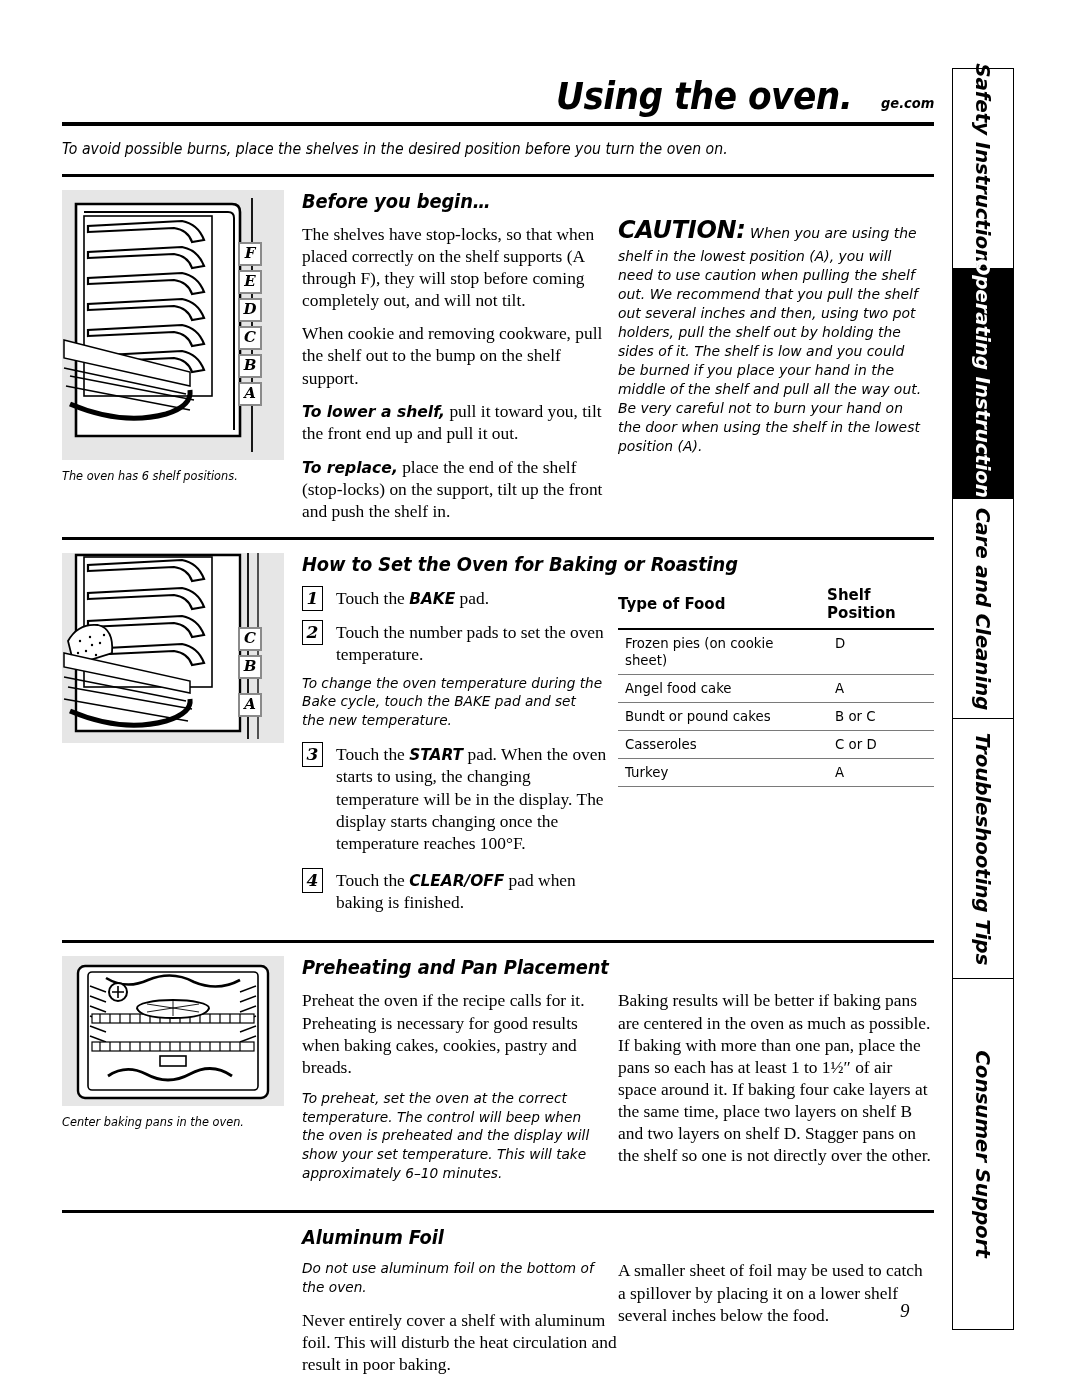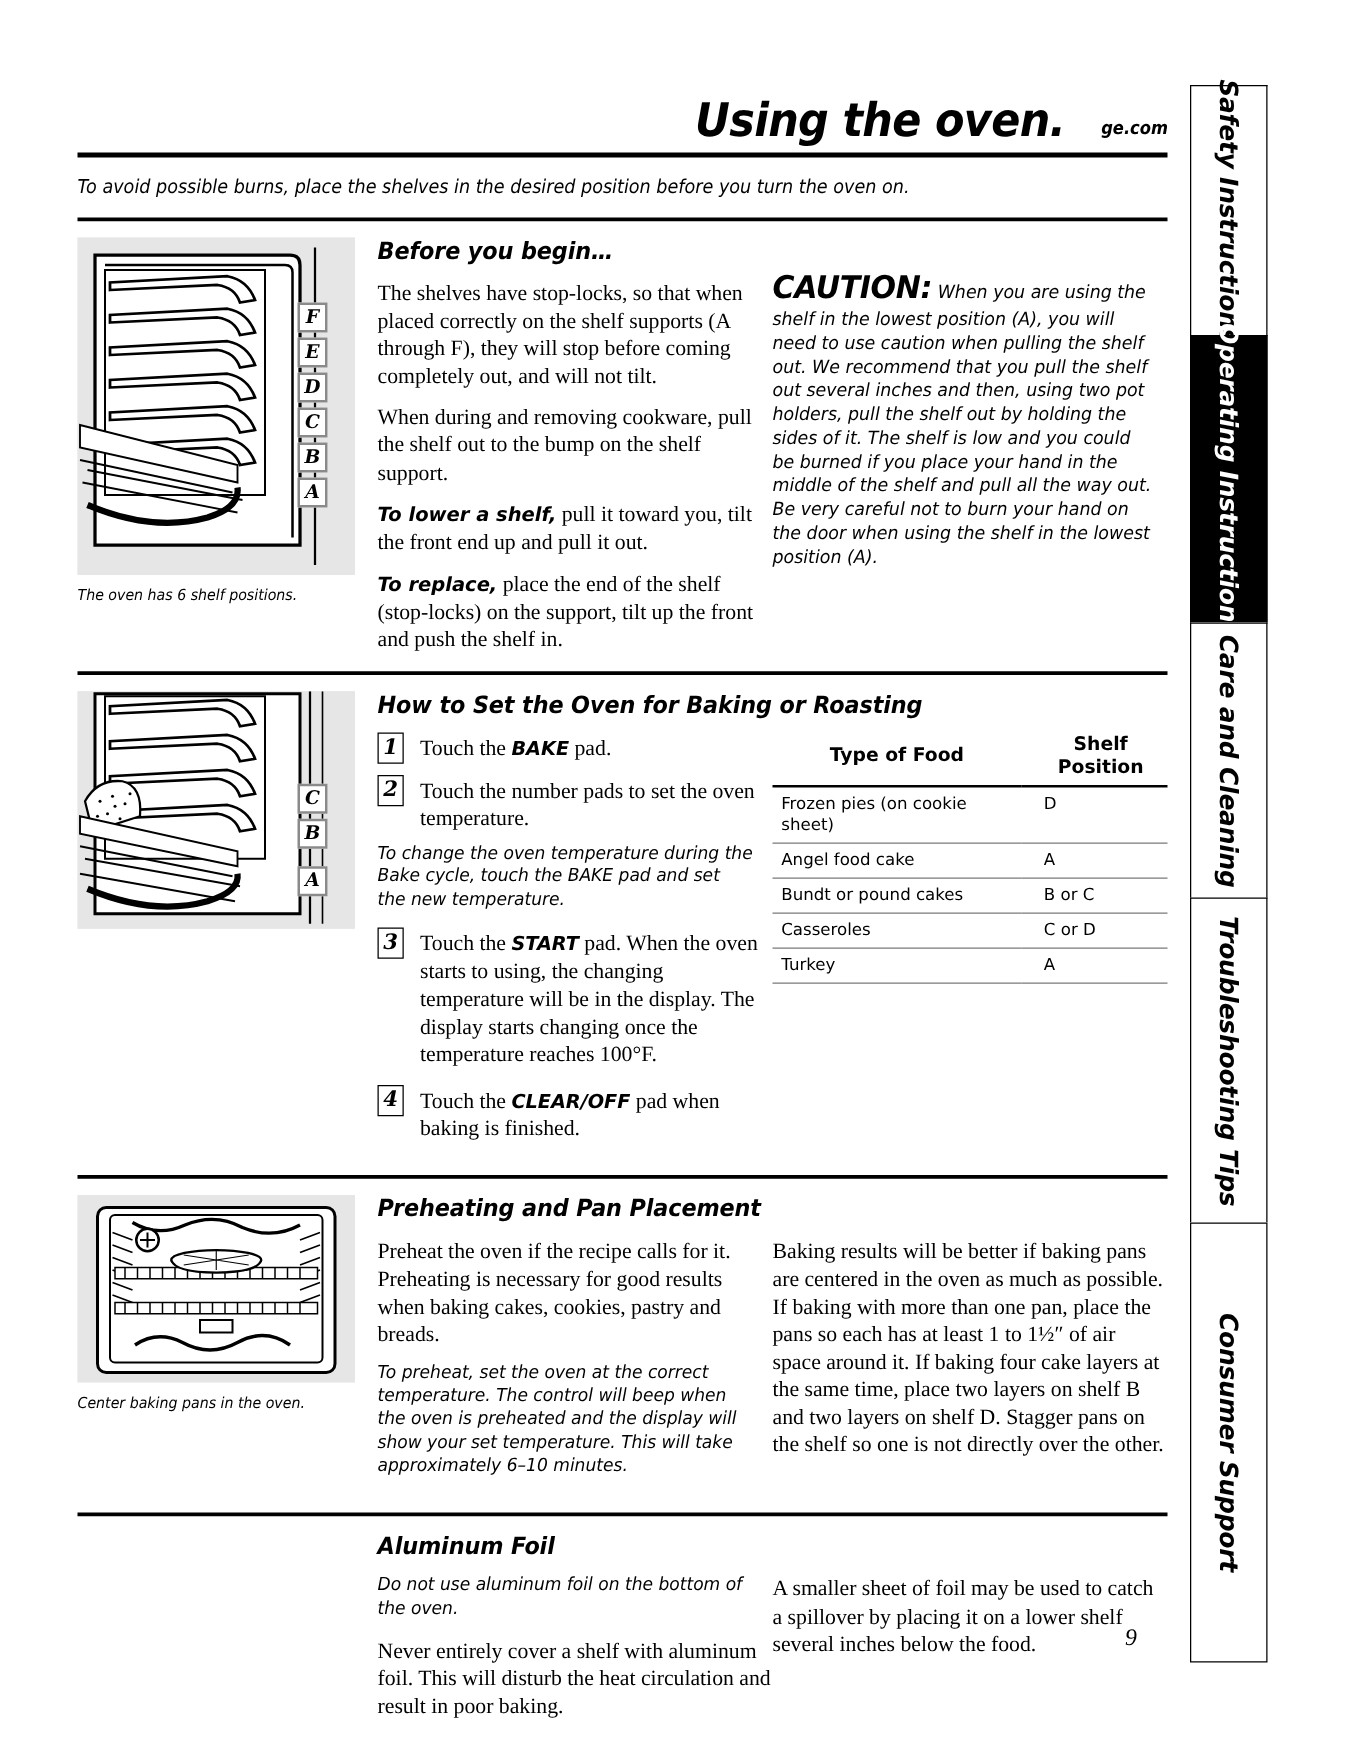--- a/index.html
+++ b/index.html
@@ -191,21 +191,21 @@
   
   table.foods {
     border-collapse: collapse;
     width: 100%;
     font-family: "DejaVu Sans", sans-serif;
     font-size: 13.3px;
   }
   table.foods th {
     font-weight: bold;
     font-size: 15px;
-    text-align: center;
+    text-align: left;
     padding: 0 0 6px 0;
     border-bottom: 2.4px solid #000;
   }
   table.foods th.pos { padding-left: 10px; }
   table.foods td {
     padding: 5px 0 5px 0;
     border-bottom: 1.3px solid #7a7a7a;
     vertical-align: top;
     line-height: 1.28;
     margin-top: 12px;
@@ -322,21 +322,21 @@
           </div>
         </div>
         <div class="fig-caption">The oven has 6 shelf positions.</div>
       </div>
 
       <div class="text-col">
         <div class="twocol">
           <div>
             <h2 class="sec-head">Before you begin…</h2>
             <p class="body">The shelves have stop-locks, so that when placed correctly on the shelf supports (A through F), they will stop before coming completely out, and will not tilt.</p>
-            <p class="body">When during and removing cookware, pull the shelf out to the bump on the shelf support.</p>
+            <p class="body">When cookie and removing cookware, pull the shelf out to the bump on the shelf support.</p>
             <p class="body"><span class="lead">To lower a shelf,</span><span> pull it toward you, tilt the front end up and pull it out.</span></p>
             <p class="body"><span class="lead">To replace,</span><span> place the end of the shelf (stop-locks) on the support, tilt up the front and push the shelf in.</span></p>
           </div>
           <div>
             <div class="caution" style="padding-top:24px;">
               <b>CAUTION:</b><span> When you are using the shelf in the lowest position (A), you will need to use caution when pulling the shelf out. We recommend that you pull the shelf out several inches and then, using two pot holders, pull the shelf out by holding the sides of it. The shelf is low and you could be burned if you place your hand in the middle of the shelf and pull all the way out. Be very careful not to burn your hand on the door when using the shelf in the lowest position (A).</span>
             </div>
           </div>
         </div>
       </div>

